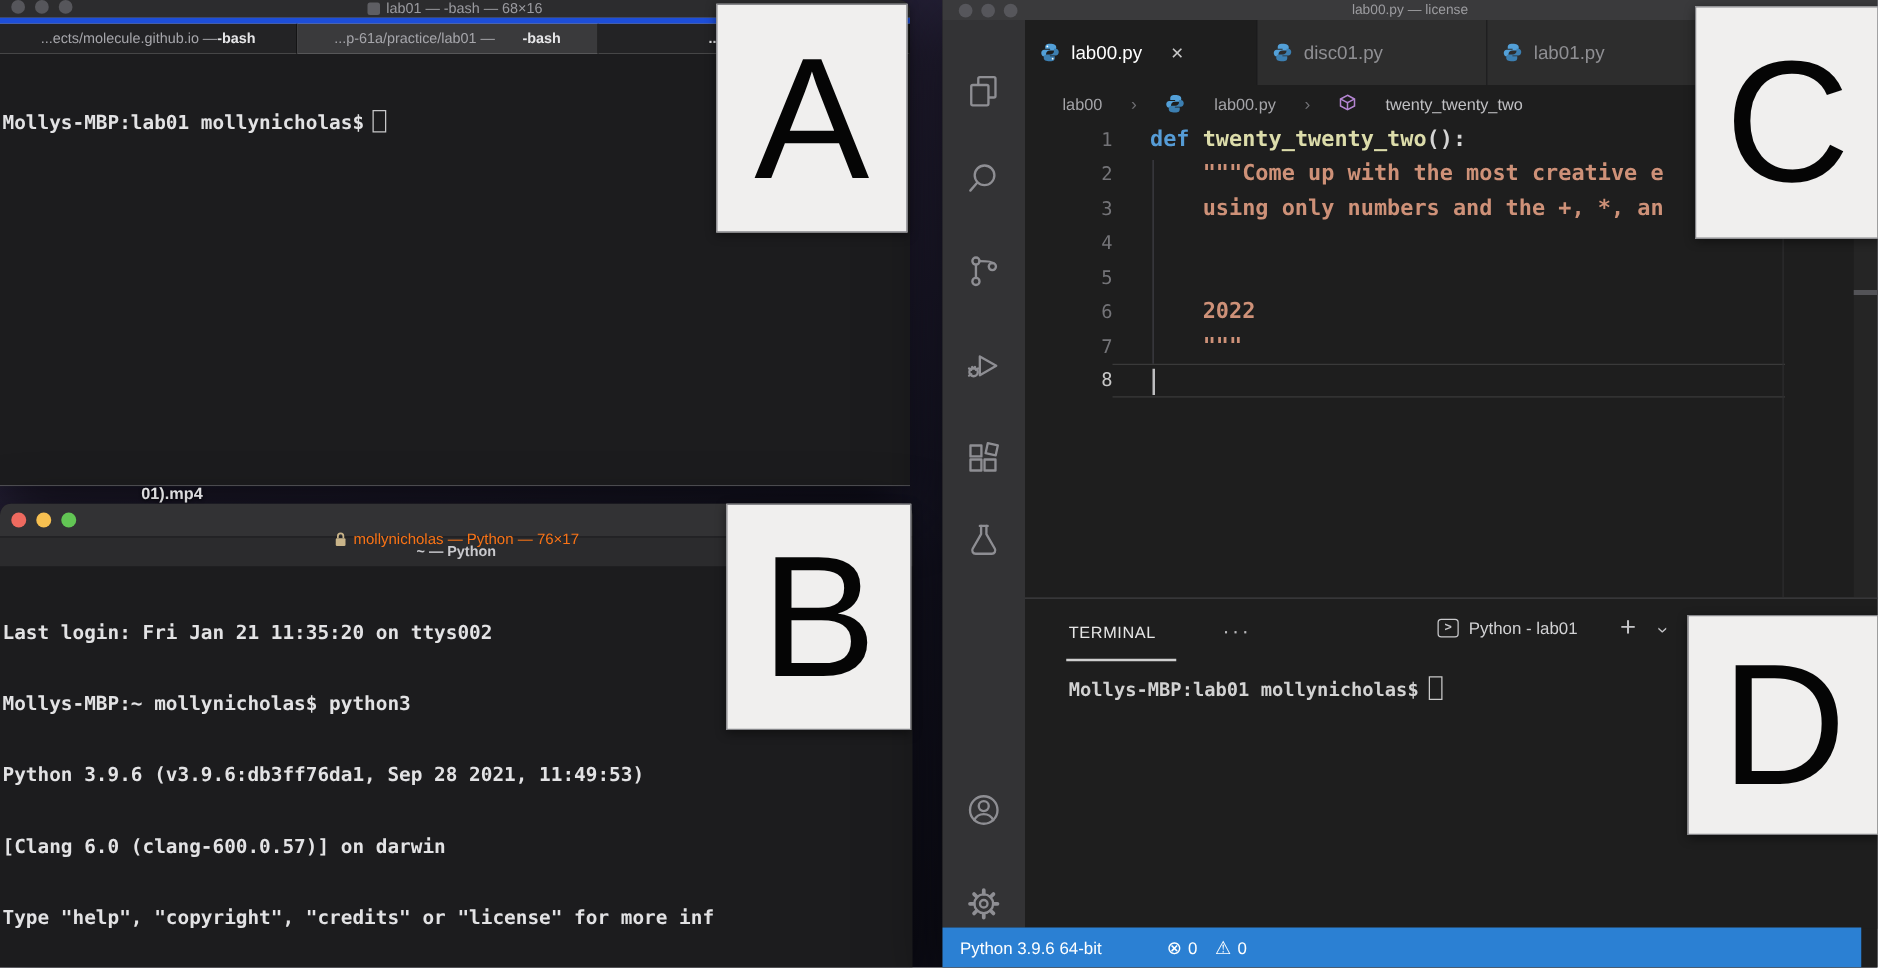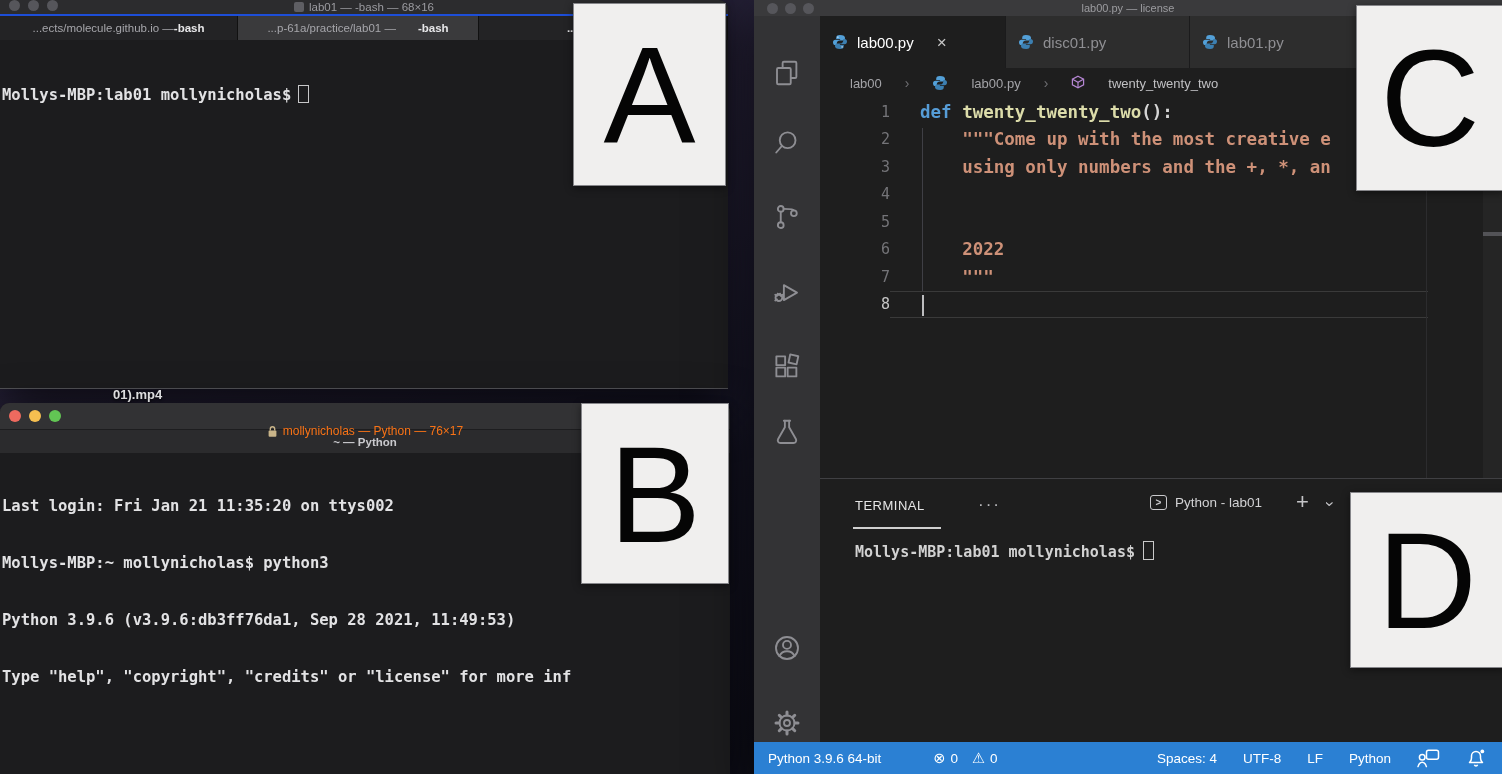--- a/index.html
+++ b/index.html
@@ -13,21 +13,21 @@
   .mono{font-family:"DejaVu Sans Mono",monospace;}
 
   
   .term-win{position:absolute;background:#1c1c1e;box-shadow:0 18px 50px rgba(0,0,0,.65);}
   .t-titlebar{position:relative;background:#2c2c2e;display:flex;align-items:center;justify-content:center;}
   .lights{position:absolute;left:9px;top:0;display:flex;gap:8px;align-items:center;height:100%;}
   .light{width:12px;height:12px;border-radius:50%;}
   .light.gray{background:#56565b;}
   .t-title{font-size:12px;color:#9b9ba0;display:flex;align-items:center;gap:5px;white-space:nowrap;}
   .proxy-ic{width:10px;height:10px;border-radius:2px;background:#5e5e63;display:inline-block;}
-  .t-tabs{display:flex;height:24px;background:#e5e5e5;border-top:2px solid #1d4ed8;}
+  .t-tabs{display:flex;height:24px;background:#e5e5e5;border-top:5px solid #1d4ed8;}
   .t-tab{display:flex;align-items:center;justify-content:center;font-size:11.5px;color:#a6a6ab;
          border-right:1px solid #111;overflow:hidden;white-space:nowrap;background:#232325;}
   .t-tab .tproc{color:#e6e6e8;font-weight:700;}
   .t-tab.active{background:#3a3a3c;gap:22px;}
   .t-body{position:relative;font-size:15.5px;font-weight:700;color:#e2e2e4;line-height:19px;white-space:pre;}
   .cursor-hollow{display:inline-block;width:9px;height:16px;border:1.5px solid #c7c7c9;vertical-align:-3px;margin-left:7px;}
 
   #terminal-a{left:0;top:0;width:728px;height:388px;border-bottom:1px solid #505054;border-radius:0 9px 0 0;}
   #terminal-a .t-titlebar{height:14px;border-radius:0 9px 0 0;}
   #terminal-a .light{width:11px;height:11px;margin-top:-3px;}
@@ -90,21 +90,21 @@
   #panel-underline{left:33px;top:48px;width:88px;height:2px;background:#cfcfcf;}
   #panel-more{left:158px;top:16px;font-size:17px;color:#bababd;letter-spacing:2px;}
   #term-picker{left:330px;top:16px;display:flex;align-items:center;gap:8px;color:#d2d2d4;font-size:13.5px;}
   .termbox{width:15px;height:13px;border:1.5px solid #c9c9cc;border-radius:3px;display:flex;align-items:center;justify-content:center;
            font-size:10px;font-weight:700;color:#c9c9cc;line-height:1;}
   #panel-plus{left:476px;top:10px;font-size:22px;font-weight:300;color:#c5c5c8;}
   #panel-chev{left:507px;top:16px;font-size:16px;color:#c5c5c8;display:inline-block;transform:rotate(90deg);}
   #panel-prompt{left:35px;top:62px;font-size:15px;font-weight:600;color:#d2d2d2;white-space:pre;font-family:"DejaVu Sans Mono",monospace;}
   #panel-prompt .cursor-hollow{border-color:#c9c9c9;margin-left:8px;height:17px;}
 
-  #statusbar{left:0;top:742px;right:0;height:32px;background:var(--statusBlue);display:flex;align-items:center;
+  #statusbar{left:0;top:742px;right:13px;height:32px;background:var(--statusBlue);display:flex;align-items:center;
              color:#fff;font-size:13.5px;}
   #statusbar .sb-item{white-space:nowrap;}
   #sb-left{display:flex;align-items:center;padding-left:14px;gap:6px;}
   #sb-problems{display:flex;align-items:center;gap:5px;margin-left:46px;}
   #sb-problems .glyph{font-size:14.5px;}
   #sb-problems .warn{margin-left:9px;}
   #sb-right{display:flex;align-items:center;gap:26px;margin-left:auto;padding-right:16px;}
   #sb-right svg{display:block;}
 
   
@@ -166,20 +166,21 @@
       <span>mollynicholas — Python — 76×17</span>
     </div>
   </div>
   <div class="t-tabs">
     <span class="tab-single">~ — Python</span>
   </div>
   <div class="t-body mono">
     <div class="t-line">Last login: Fri Jan 21 11:35:20 on ttys002</div>
     <div class="t-line">Mollys-MBP:~ mollynicholas$ python3</div>
     <div class="t-line">Python 3.9.6 (v3.9.6:db3ff76da1, Sep 28 2021, 11:49:53)</div>
+    <div class="t-line">[Clang 6.0 (clang-600.0.57)] on darwin</div>
     <div class="t-line">Type "help", "copyright", "credits" or "license" for more inf</div>
     
   </div>
 </div>
 
 <div id="vscode" class="abs">
 
   <div id="vs-titlebar" class="abs">
     <div class="lights">
       <span class="light gray"></span>
@@ -353,40 +354,20 @@
   <div id="statusbar" class="abs">
     <div id="sb-left">
       <span class="sb-item">Python 3.9.6 64-bit</span>
       <span id="sb-problems">
         <span class="glyph">⊗</span>
         <span>0</span>
         <span class="glyph warn">⚠</span>
         <span>0</span>
       </span>
     </div>
-    <div id="sb-right">
-      <span class="sb-item">Spaces: 4</span>
-      <span class="sb-item">UTF-8</span>
-      <span class="sb-item">LF</span>
-      <span class="sb-item">Python</span>
-      <span>
-          <svg width="23" height="19" viewBox="0 0 23 19" fill="none" stroke="#fff" stroke-width="1.5" stroke-linecap="round">
-            <rect x="9.5" y="1.2" width="12" height="9" rx="2"></rect>
-            <circle cx="5.2" cy="8.3" r="2.8"></circle>
-            <path d="M1 17.6c.8-2.9 2.3-4.4 4.2-4.4s3.4 1.5 4.2 4.4"></path>
-          </svg>
-        </span>
-      <span>
-          <svg width="20" height="20" viewBox="0 0 20 20" fill="none" stroke="#fff" stroke-width="1.5" stroke-linejoin="round">
-            <path d="M3.5 14.5h13c-1.3-1.1-2-2.4-2-4.4V8a4.5 4.5 0 0 0-9 0v2.1c0 2-.7 3.3-2 4.4z"></path>
-            <path d="M8.4 16.8a1.7 1.7 0 0 0 3.2 0"></path>
-            <circle cx="16.3" cy="3.4" r="1.9" fill="#fff" stroke="none"></circle>
-          </svg>
-        </span>
-    </div>
   </div>
 </div>
 
 <div class="ovl" id="ovl-a">
     <span>A</span>
   </div>
 <div class="ovl" id="ovl-b">
     <span>B</span>
   </div>
 <div class="ovl" id="ovl-c">

